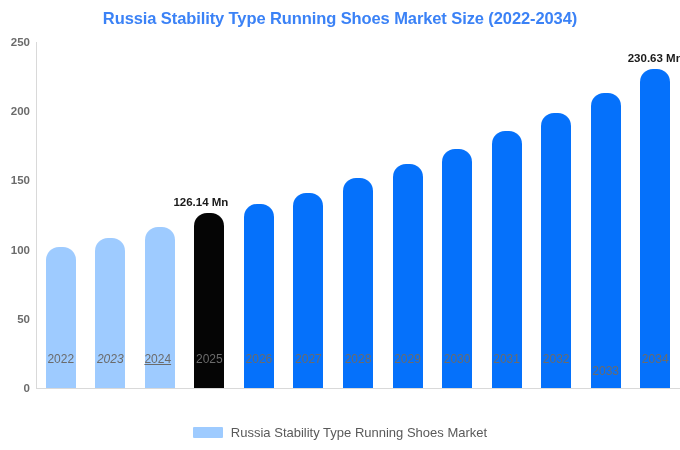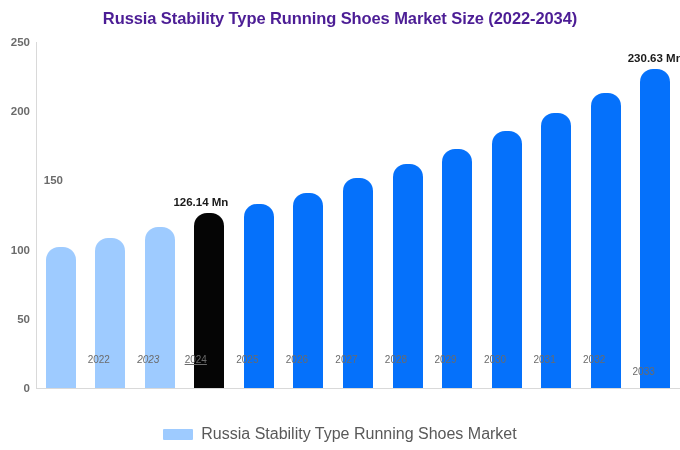--- a/index.html
+++ b/index.html
@@ -25,21 +25,21 @@
 
   
   .chart-title {
     position: absolute;
     left: 0;
     top: 9px;
     width: 680px;
     text-align: center;
     font-size: 16.5px;
     font-weight: bold;
-    color: #4c1d95;
+    color: #3b82f6;
     letter-spacing: -0.1px;
     white-space: nowrap;
   }
 
   
   .plot-area {
     position: absolute;
     left: 36px;
     top: 42px;
     width: 644px;
@@ -107,26 +107,25 @@
     font-weight: bold;
     color: #1a1a1a;
     white-space: nowrap;
     line-height: 12px;
   }
 
   
   .x-tick-item {
     position: absolute;
     top: 353px;
-    font-size: 10px;
+    font-size: 12px;
     color: #6b6b6b;
     text-align: center;
     line-height: 13px;
     white-space: nowrap;
-    padding-left: 38px;
   }
 
   
   .legend {
     position: absolute;
     left: 0;
     top: 425px;
     width: 680px;
     display: flex;
     align-items: center;
@@ -134,36 +133,36 @@
     gap: 8px;
   }
   .legend-swatch {
     width: 30px;
     height: 11px;
     background: #9ecbff;
     border-radius: 1px;
     flex: none;
   }
   .legend-label {
-    font-size: 16px;
+    font-size: 13px;
     color: #595959;
     white-space: nowrap;
   }
 </style>
 </head>
 <body>
 
 <div id="chart-root">
 
   <div class="chart-title">Russia Stability Type Running Shoes Market Size (2022-2034)</div>
 
   <div class="y-tick-wrap" id="y-ticks">
       <div class="y-tick-item" style="top: 36px;">250</div>
       <div class="y-tick-item" style="top: 105.2px;">200</div>
-      <div class="y-tick-item" style="top: 174.4px; padding-left: 33px;">150</div>
+      <div class="y-tick-item" style="top: 174.4px;">150</div>
       <div class="y-tick-item" style="top: 243.6px;">100</div>
       <div class="y-tick-item" style="top: 312.8px;">50</div>
       <div class="y-tick-item" style="top: 382px;">0</div>
     </div>
 
   <div class="plot-area">
     <div class="y-axis-line"></div>
     <div class="x-axis-line"></div>
     <div class="bars-layer" id="bars-layer">
         <div class="bar c-light" style="left: 9.76923px; width: 30px; height: 141.168px;"></div>

